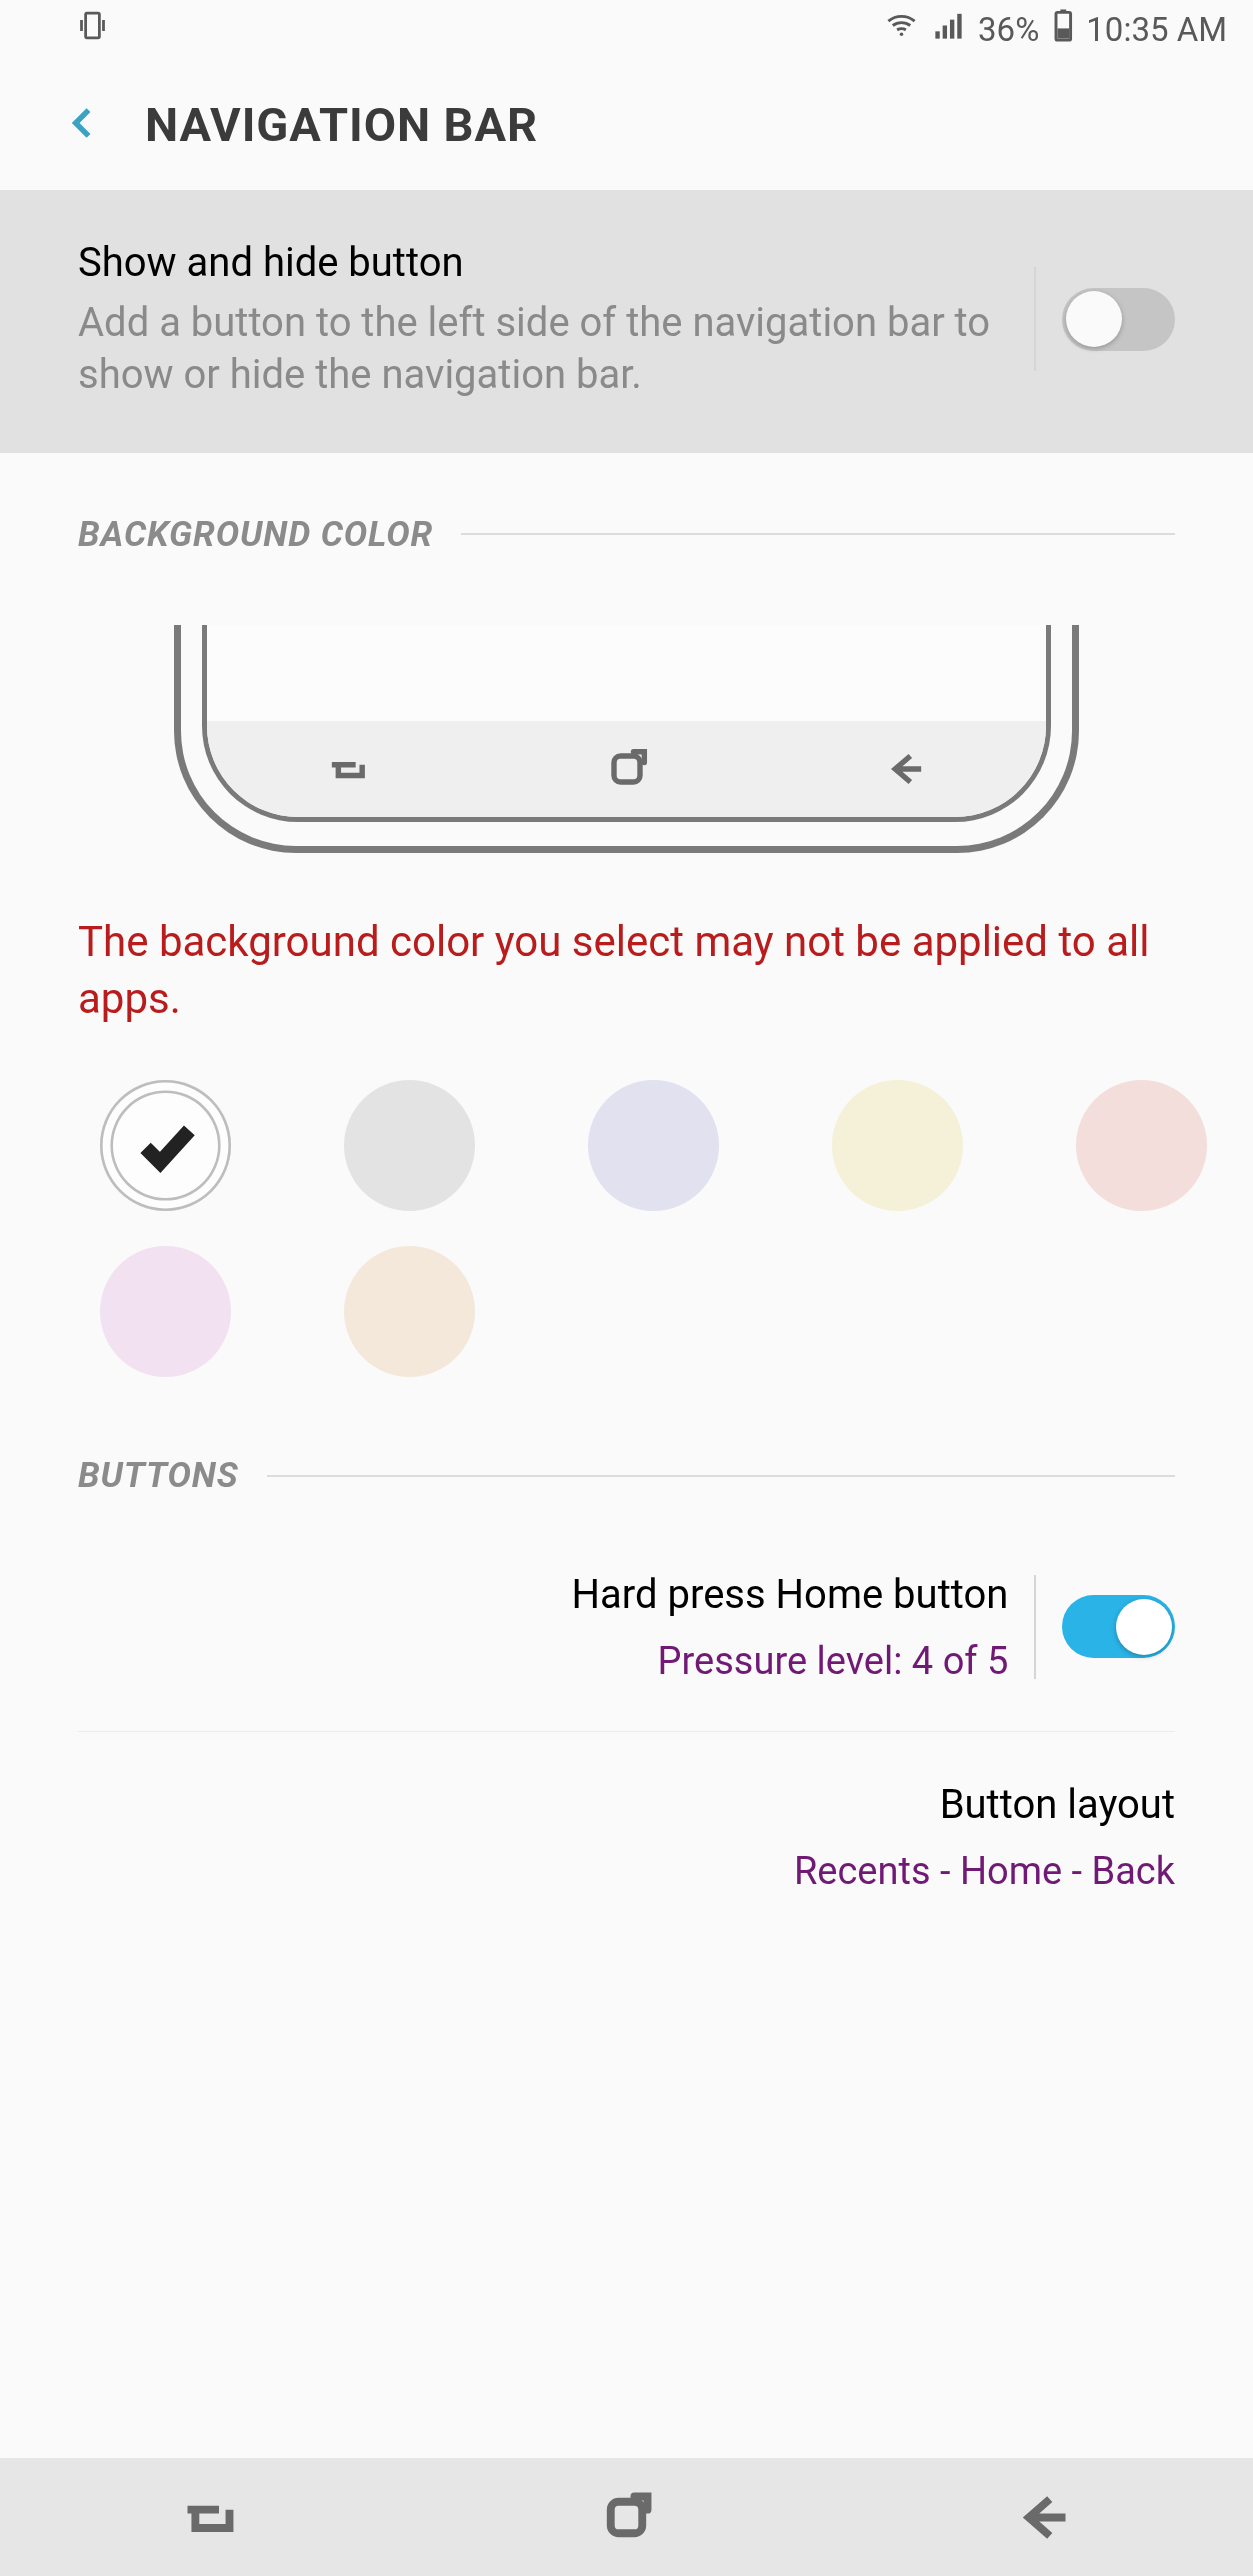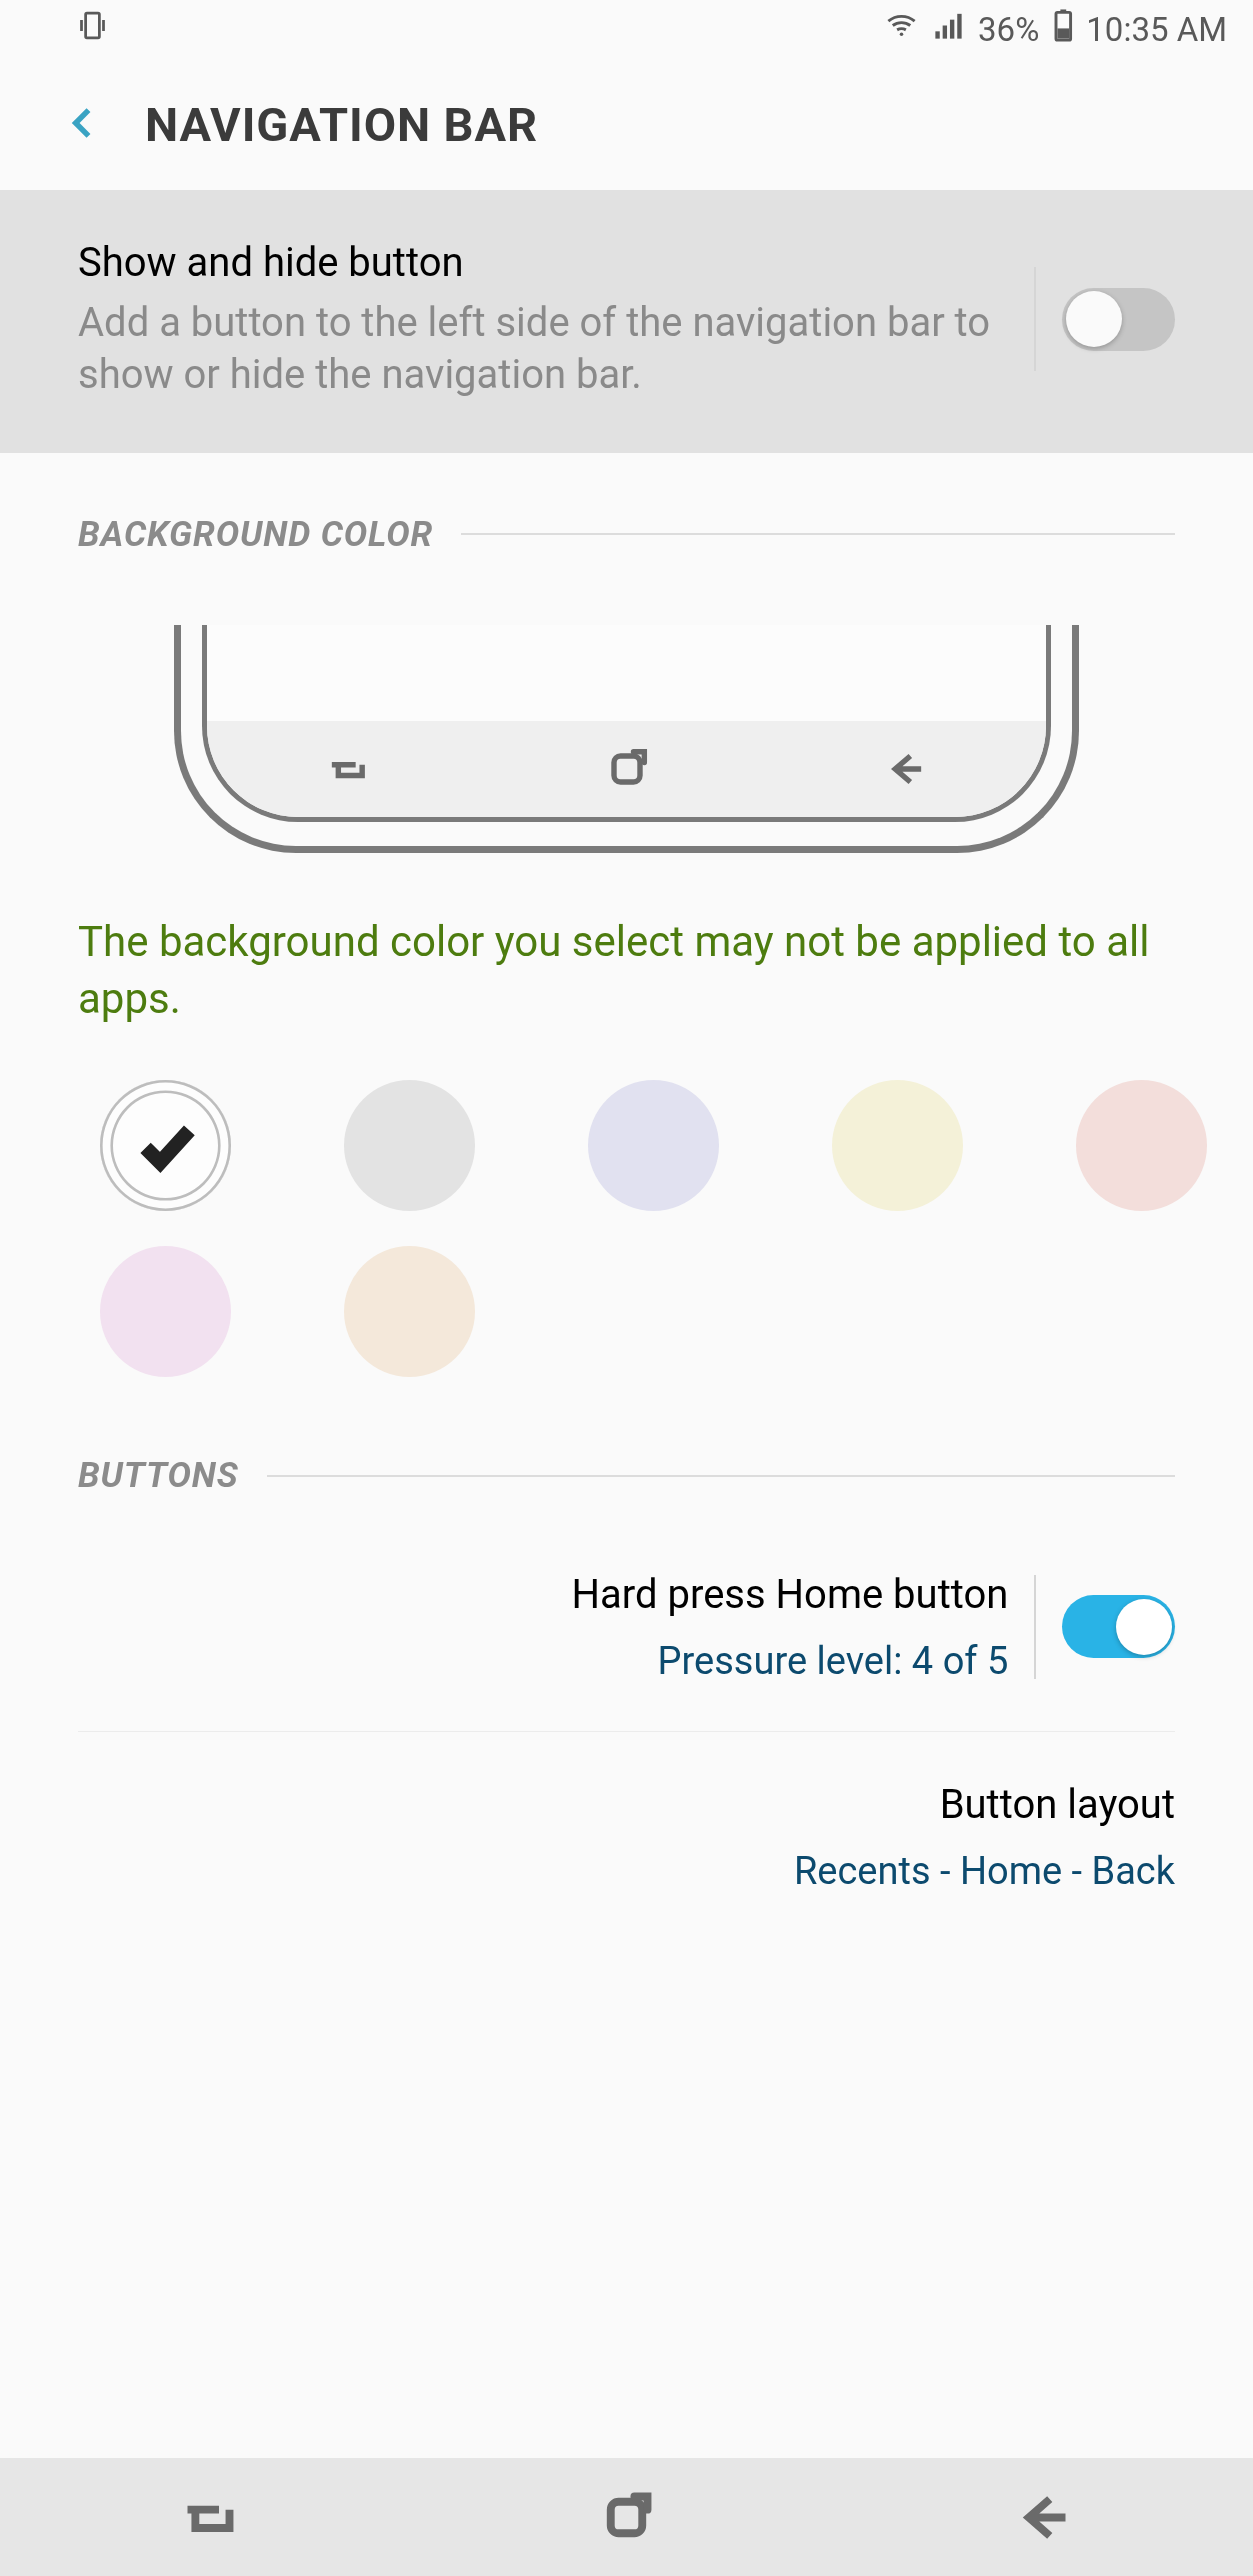--- a/index.html
+++ b/index.html
@@ -9,39 +9,39 @@
   .statusbar-right { display: flex; align-items: center; gap: 12.2px; }
   .status-glyph { font-size: 33px; color:#595959; }
   .appbar { height: 131px; display: flex; align-items: center; gap: 40px; padding: 0 52px 0 61px; }
   .back-chevron { width: 44px; height: 44px; color: #3aa3c3; }
   .appbar-title { font-size: 47px; font-weight: 700; letter-spacing: 0.9px; color: #3b3b3b; }
   .block-gray { background: #e1e1e1; padding: 48px 78px 52px 78px; }
   .pref-row { display: flex; align-items: center; gap: 26px; }
   .pref-text { flex: 1; }
   .pref-title { font-size: 40px; color: #000000; line-height: 1.25; }
   .pref-desc { font-size: 40px; color: #8a8a8a; line-height: 1.3; margin-top: 8.7px; }
-  .pref-sub-accent { font-size: 38px; color: #0c4a6e; margin-top: 19px; }
+  .pref-sub-accent { font-size: 38px; color: #701a75; margin-top: 19px; }
   .vdiv { width: 1.7px; height: 104px; background: #d5d5d5; align-self: center; }
   .toggle { width: 113px; height: 63px; border-radius: 35px; position: relative; }
   .toggle.off { background: #c5c5c5; }
   .toggle.off .knob { left: 3.5px; background: #fafafa; }
   .toggle.on { background: #29b3e6; }
   .toggle.on .knob { right: 3.5px; background: #ffffff; }
   .knob { position: absolute; top: 3.5px; width: 56px; height: 56px; border-radius: 50%; box-shadow: 0 1.7px 5.2px rgba(0,0,0,.25); }
   .section-header { display: flex; align-items: center; gap: 28px; padding: 61px 78px 26px 78px; font-style: italic; }
   .section-header-label { font-size: 35px; font-weight: 700; letter-spacing: 0.9px; color: #8b8b8b; white-space: nowrap; }
   .section-header-line { flex: 1; height: 1.7px; background: #dcdcdc; }
   .phone-preview { margin: 44px auto 35px auto; width: 905px; }
   .phone-outer { border: 7px solid #7a7a7a; border-top: none; border-radius: 0 0 122px 122px; padding: 0 21px 24.4px 21px; }
   .phone-inner { border: 5.2px solid #7a7a7a; border-top: none; border-radius: 0 0 96px 96px; overflow: hidden; }
   .phone-screen-top { height: 96px; background: #fcfcfc; }
   .phone-navbar { height: 96px; background: #efefef; display: flex; }
   .phone-navbar .nbtn { flex: 1; display:flex; align-items:center; justify-content:center; }
   .phone-navbar svg { width: 52px; height: 52px; stroke: #6a6a6a; stroke-width: 5; fill: none; }
-  .bg-desc { font-size: 42px; color: #4d7c0f; line-height: 1.35; padding: 26px 78px 35px 78px; }
+  .bg-desc { font-size: 42px; color: #b91c1c; line-height: 1.35; padding: 26px 78px 35px 78px; }
   .swatches { padding: 17.4px 78px 17.4px 100px; display: grid; grid-template-columns: repeat(5, 131px); column-gap: 113px; row-gap: 35px; }
   .swatch { width: 131px; height: 131px; border-radius: 50%; position: relative; }
   .swatch.selected { background: #fdfdfd; box-shadow: 0 0 0 2.6px #bdbdbd inset, 0 0 0 10.4px #fdfdfd inset, 0 0 0 13px #bdbdbd inset; display:flex; align-items:center; justify-content:center; }
   .swatch.selected svg { width: 70px; height: 70px; stroke: #222; stroke-width: 10; fill: none; }
   .buttons-list { padding: 0 78px; }
   .buttons-item { padding: 48px 0; border-bottom: 1.7px solid #ececec; text-align: right; }
   .buttons-item:last-child { border-bottom: none; }
   .system-nav { position: fixed; left:0; bottom: 0; width: 1253px; height: 118px; background: #e6e6e6; display: flex; }
   .system-nav .sbtn { flex:1; display:flex; align-items:center; justify-content:center; }
   .system-nav svg { width: 63px; height: 63px; stroke: #6a6a6a; stroke-width: 6; fill: none; }

